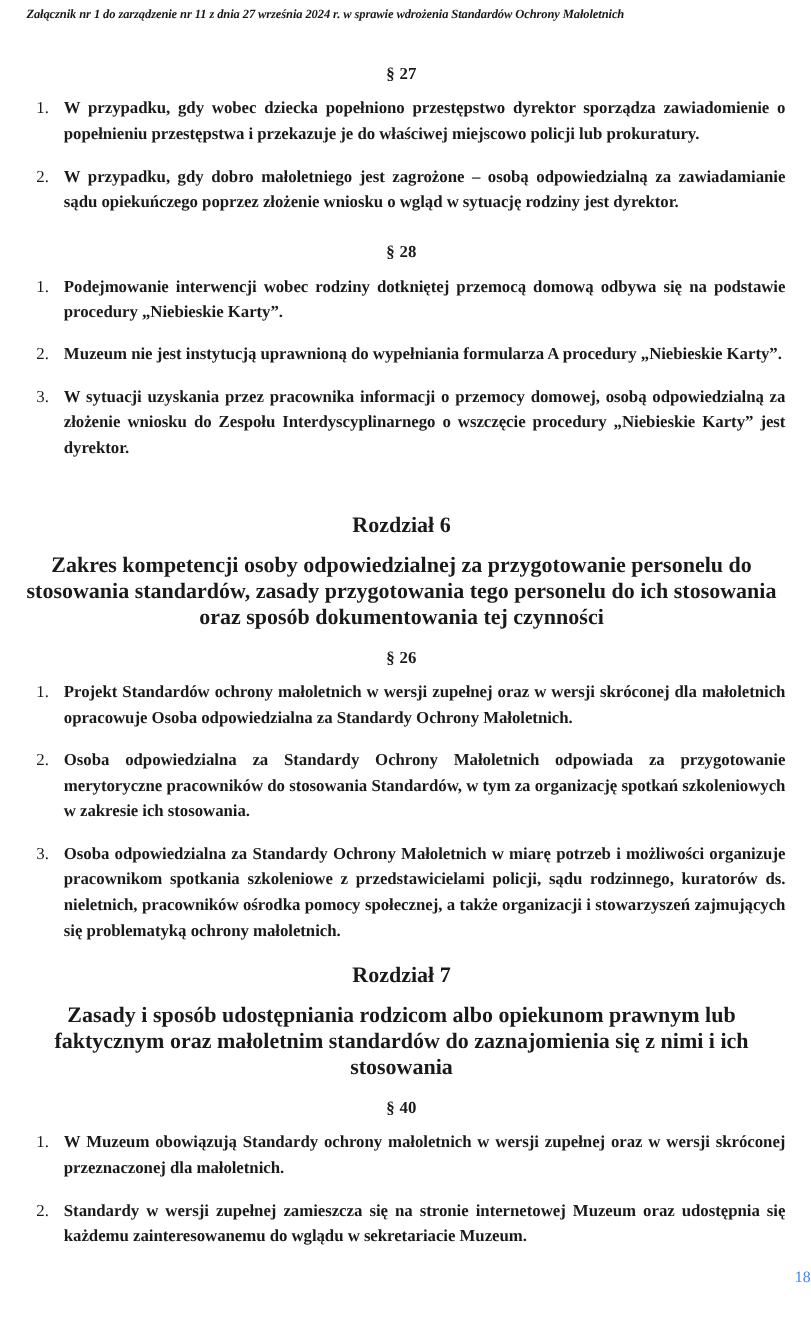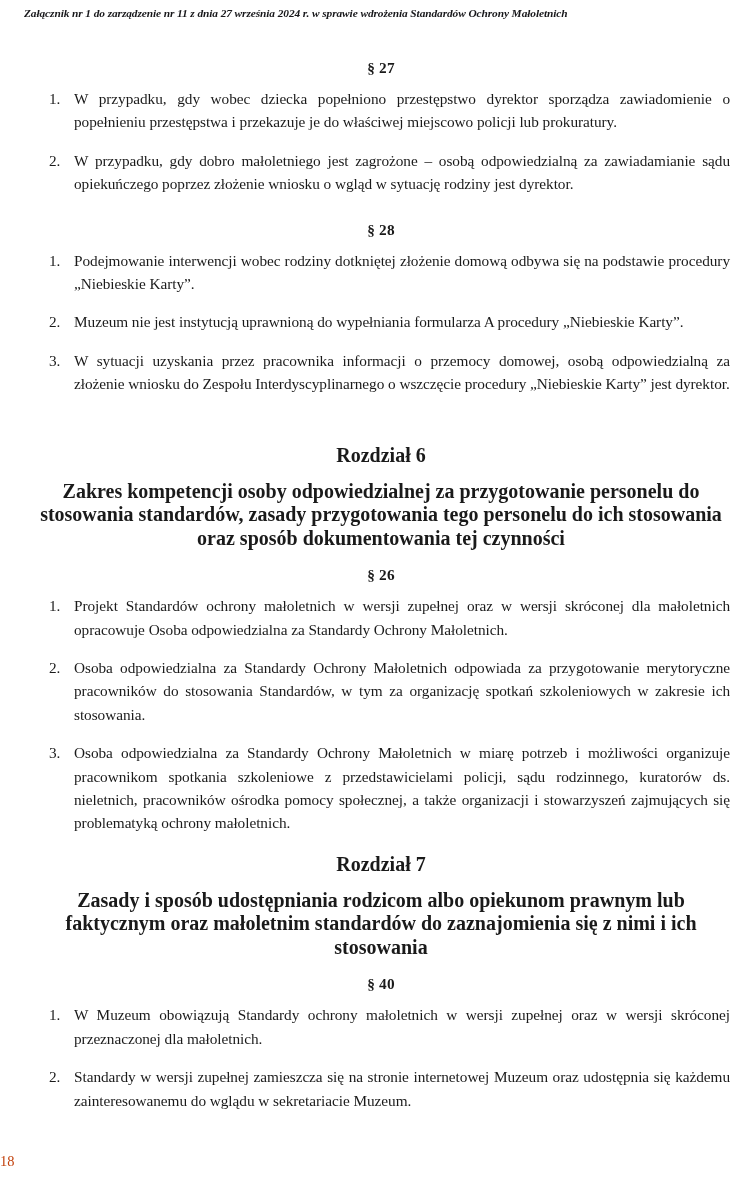--- a/index.html
+++ b/index.html
@@ -35,21 +35,21 @@
     letter-spacing: -0.1px;
     line-height: 15px;
     color: #17171a;
     white-space: nowrap;
   }
 
   
   .content {
     position: absolute;
     top: 58px;
-    left: 32px;
+    left: 16px;
     width: 698px;
   }
 
   
   .section-mark {
     text-align: center;
     font-weight: 700;
     font-size: 15.3px;
     line-height: 20px;
     margin: 0 0 9px 0;
@@ -97,41 +97,42 @@
     position: absolute;
     left: 17px;
     top: 0;
     width: 20px;
     text-align: left;
     font-size: 15.3px;
     line-height: 23.4px;
   }
   ol.num-list > li .body {
     display: block;
+    font-weight: bold;
   }
 
   .block {
     margin-bottom: 0;
   }
   .block-27 { margin-bottom: 13px; }
   .block-28 { margin-bottom: 4px; }
 
   .spacer-s { height: 11px; }
   .spacer-m { height: 18px; }
 
   
   .page-number {
     position: absolute;
     left: 0;
     right: 0;
     top: 1152px;
-    text-align: left;
+    text-align: right;
     font-size: 14.4px;
     line-height: 18px;
-    color: #c2410c;
+    color: #3b82f6;
   }
 </style>
 </head>
 <body>
 
 <div class="page">
 
   <div class="doc-header">Załącznik nr 1 do zarządzenie nr 11  z dnia 27 września 2024 r. w sprawie wdrożenia Standardów Ochrony Małoletnich</div>
 
   <div class="content">
@@ -150,21 +151,21 @@
       </ol>
     </div>
 
     <div class="spacer-s"></div>
 
     <div class="block block-28">
       <div class="section-mark">§ 28</div>
       <ol class="num-list">
         <li>
           <span class="marker">1.</span>
-          <span class="body">Podejmowanie interwencji  wobec rodziny dotkniętej złożenie domową odbywa się na podstawie procedury „Niebieskie Karty”.</span>
+          <span class="body">Podejmowanie interwencji  wobec rodziny dotkniętej przemocą domową odbywa się na podstawie procedury „Niebieskie Karty”.</span>
         </li>
         <li>
           <span class="marker">2.</span>
           <span class="body">Muzeum  nie jest  instytucją  uprawnioną  do wypełniania  formularza  A procedury „Niebieskie Karty”.</span>
         </li>
         <li>
           <span class="marker">3.</span>
           <span class="body">W sytuacji  uzyskania  przez pracownika  informacji  o przemocy  domowej,  osobą odpowiedzialną      za złożenie      wniosku      do Zespołu      Interdyscyplinarnego o wszczęcie  procedury „Niebieskie Karty” jest dyrektor.</span>
         </li>
       </ol>

